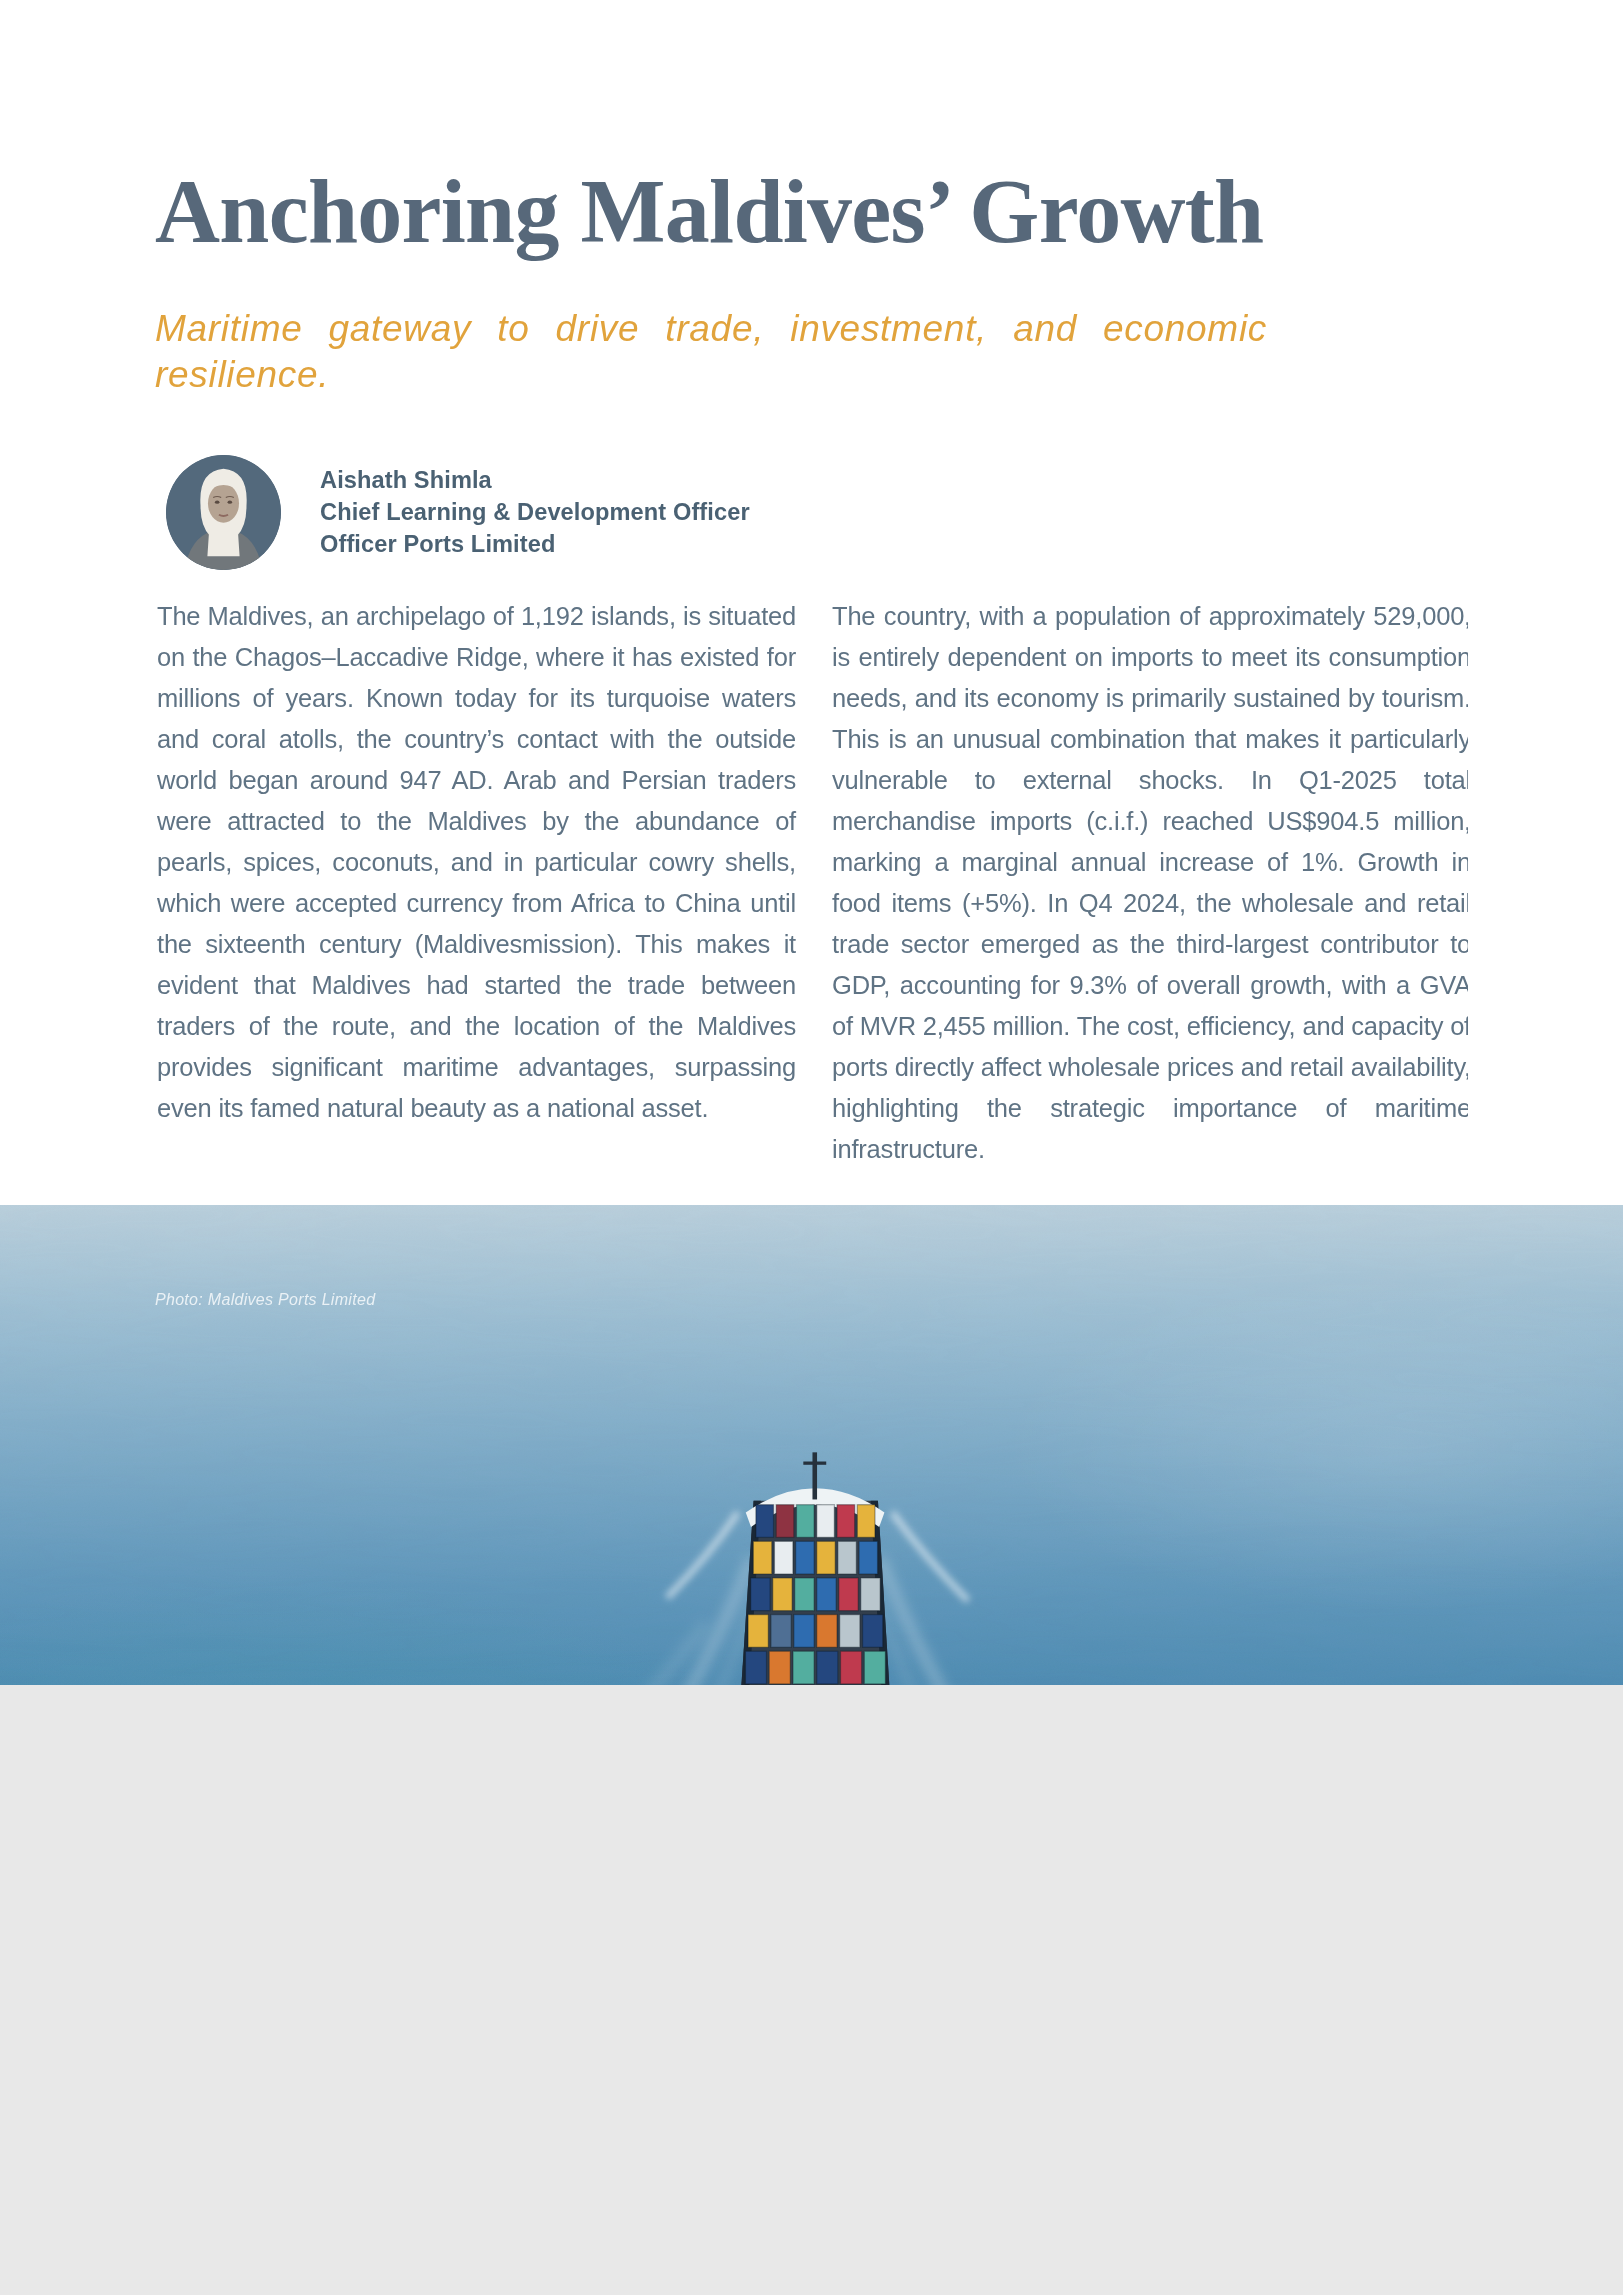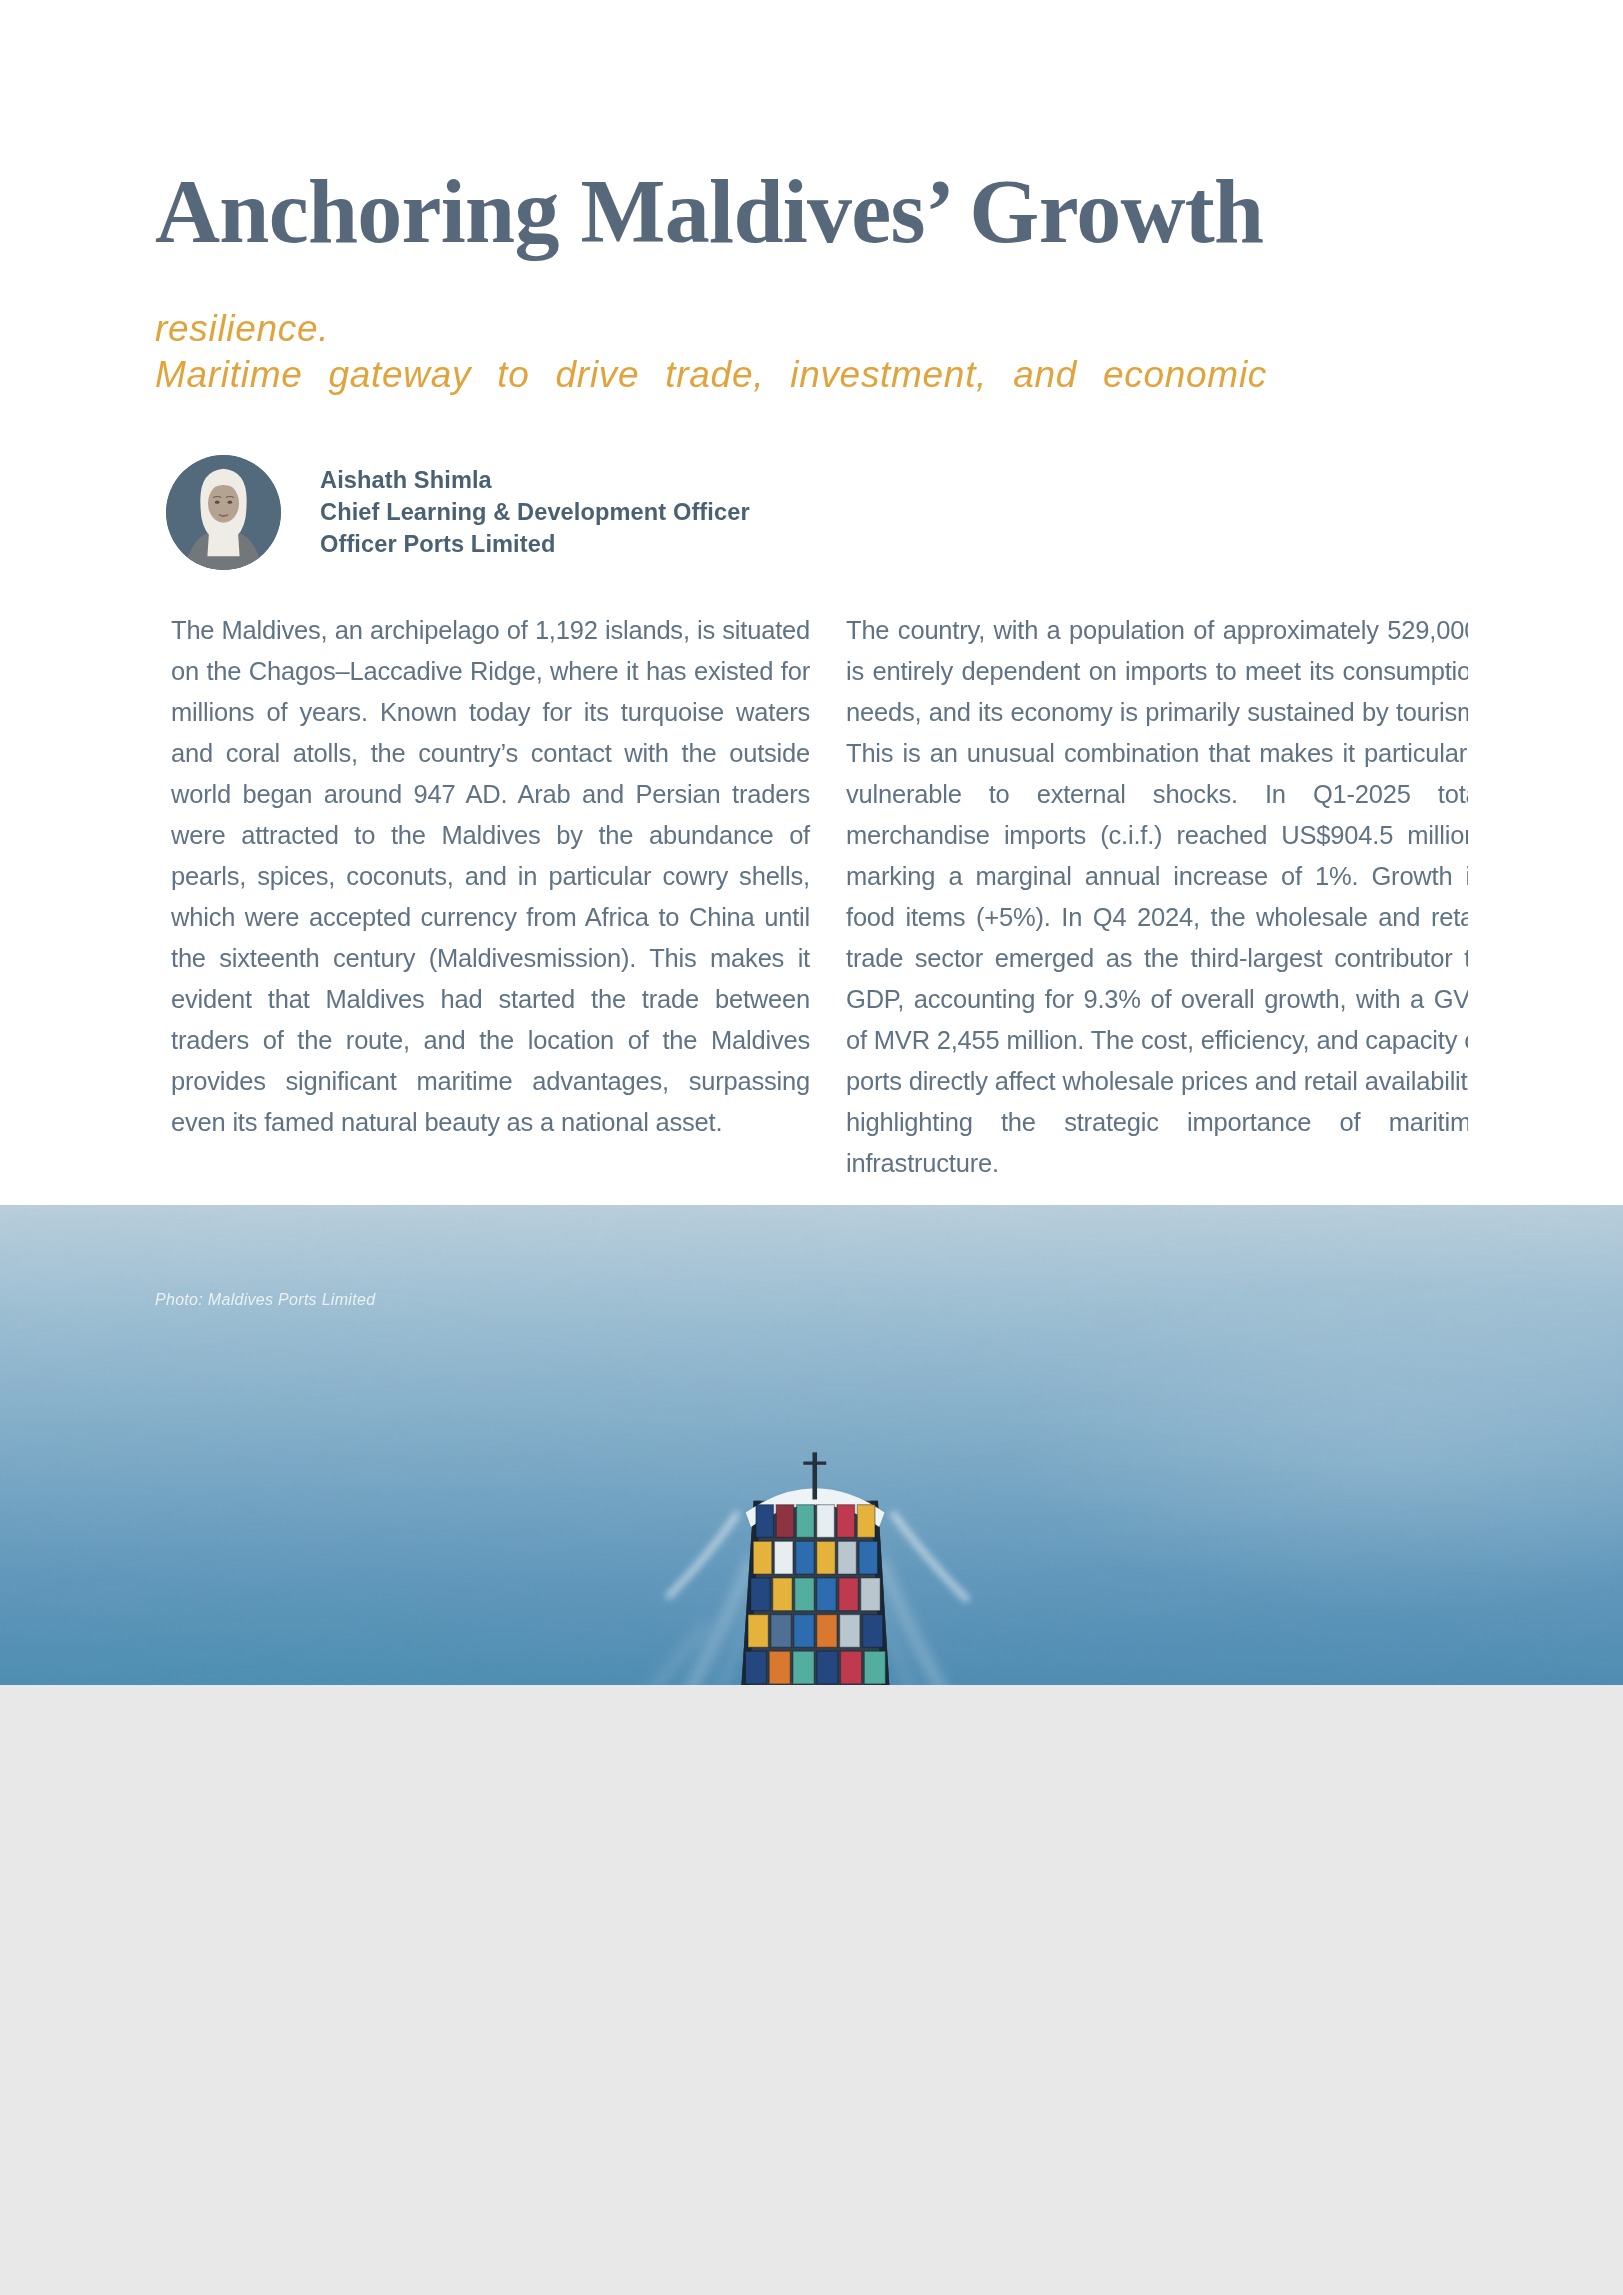--- a/index.html
+++ b/index.html
@@ -28,21 +28,21 @@
     background:var(--avatar_bg);
   }
   .avatar svg{display:block;width:100%;height:100%;}
   .author-lines{margin-left:39px;padding-top:9.2px;color:var(--author_color);}
   .author-name,.author-role,.author-org{
     font-size:23.6px;line-height:32px;font-weight:700;letter-spacing:0.1px;
   }
   
   .columns{position:absolute;left:155px;top:594px;width:1313px;height:609px;overflow:hidden;}
   .col{
-    position:absolute;top:0;margin:16px;width:639px;
+    position:absolute;top:0;margin:2px;width:639px;
     font-size:25.5px;line-height:41px;font-weight:400;
     color:var(--body_color);text-align:justify;letter-spacing:-0.2px;
   }
   .col-left{left:0;}
   .col-right{left:675px;}
   
   .photo{
     position:absolute;left:0;top:1205px;width:1623px;height:1090px;margin:0;
     background:
       radial-gradient(851px 406px at 17% 58%, rgba(63,160,168,0.33), rgba(63,160,168,0) 65%),
@@ -65,22 +65,22 @@
   }
 </style>
 </head>
 <body>
 
 <div class="page">
 
   <h1 class="title">Anchoring Maldives’ Growth</h1>
 
   <p class="subtitle">
+    <span class="sub-line sub-just">Maritime gateway to drive trade, investment, and economic</span>
     <span class="sub-line">resilience.</span>
-    <span class="sub-line sub-just">Maritime gateway to drive trade, investment, and economic</span>
   </p>
 
   <div class="author">
     <div class="avatar">
       <svg viewBox="0 0 100 100">
         <circle cx="50" cy="50" r="50" fill="#53697c"></circle>
         <path d="M16,100 Q21,72 40,66 L60,66 Q79,72 84,100 Z" fill="#71777b"></path>
         <path d="M30,44 Q28,14 50,12 Q72,14 70,44 Q70,62 62,70 L60,84 L40,84 L38,70 Q30,62 30,44 Z" fill="#efece5"></path>
         <ellipse cx="50" cy="42" rx="13.5" ry="17" fill="#b5a392"></ellipse>
         <path d="M35,32 Q50,20 65,32 L65,26 Q50,14 35,26 Z" fill="#efece5"></path>

